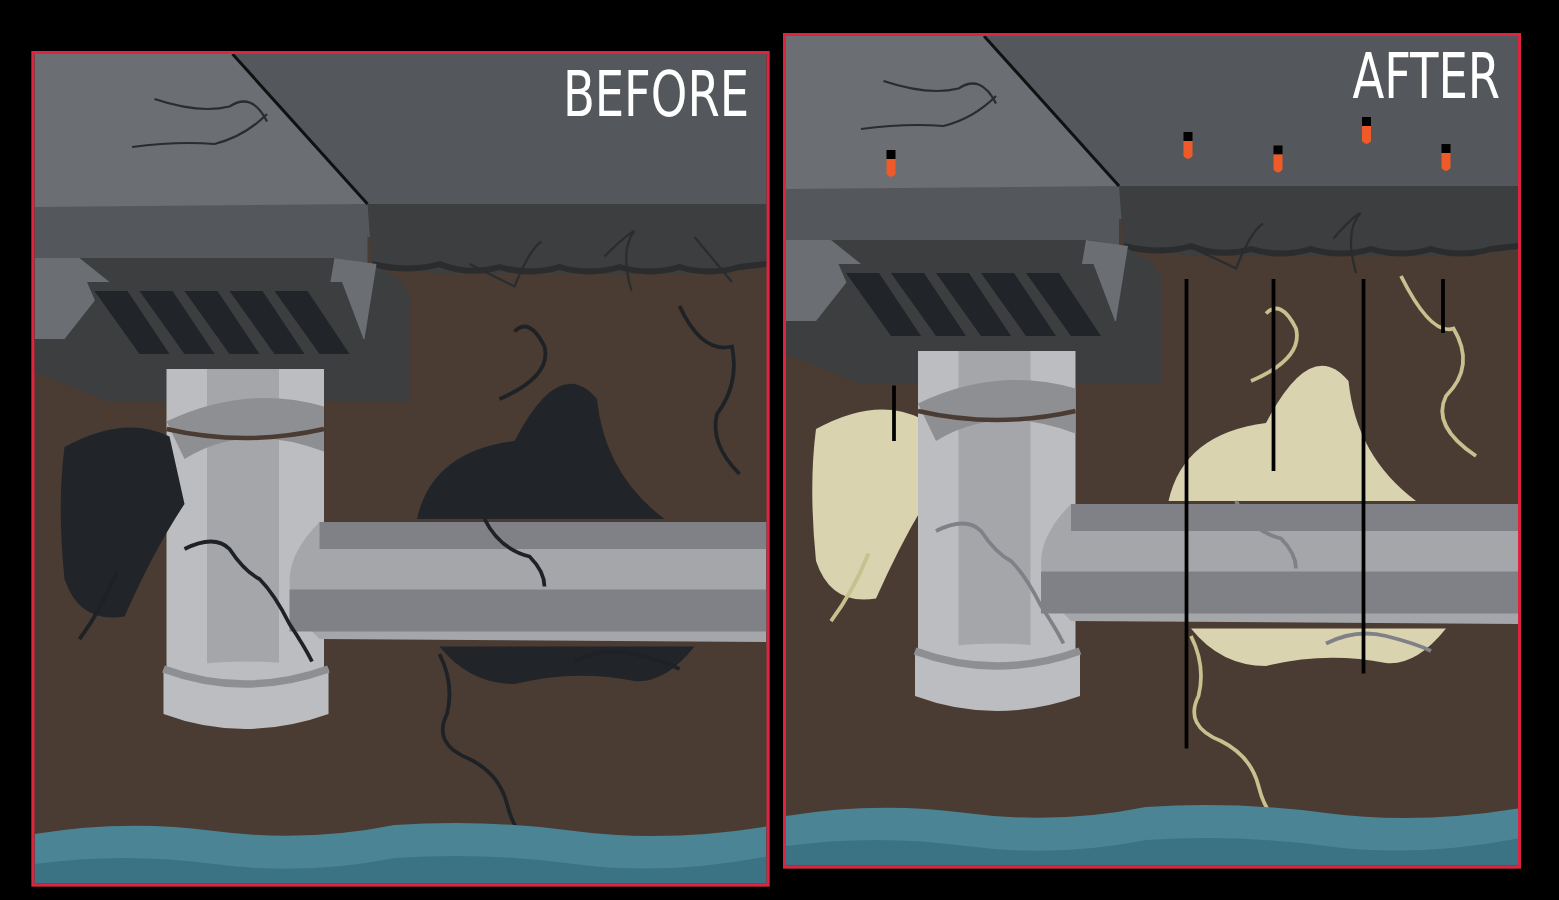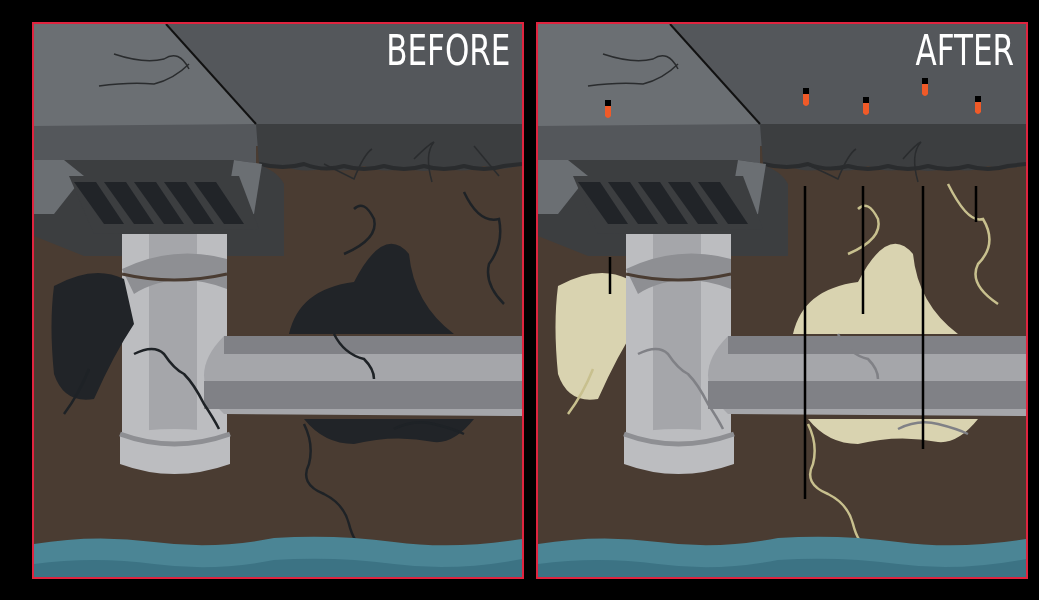--- a/index.html
+++ b/index.html
@@ -1,19 +1,19 @@
 <!DOCTYPE html>
 <html><head>
 <meta charset="utf-8">
 <style>
   html,body{margin:0;padding:0;background:#000;}
   body{width:1039px;height:600px;position:relative;overflow:hidden;font-family:"DejaVu Sans Condensed","DejaVu Sans",sans-serif;}
   .panel{position:absolute;top:22px;width:492px;height:557px;box-sizing:border-box;border:2px solid #e0243f;overflow:hidden;background:#4a3c32;}
-  #panel-before{left:32px;}
-  #panel-after{left:536px;}
+  #panel-before{left:21px;margin-top:12px;}
+  #panel-after{left:522px;}
   .panel svg{position:absolute;left:0;top:0;width:488px;height:553px;}
   .label{position:absolute;top:6px;right:12px;color:#fff;font-size:42px;font-weight:normal;letter-spacing:0px;transform:scaleX(0.82);transform-origin:right top;line-height:1;}
 </style>
 </head>
 <body>
 
 <div class="panel" id="panel-before">
   <svg viewBox="0 0 488 553">
 
     <rect x="0" y="0" width="488" height="553" fill="#4a3c32"></rect>

